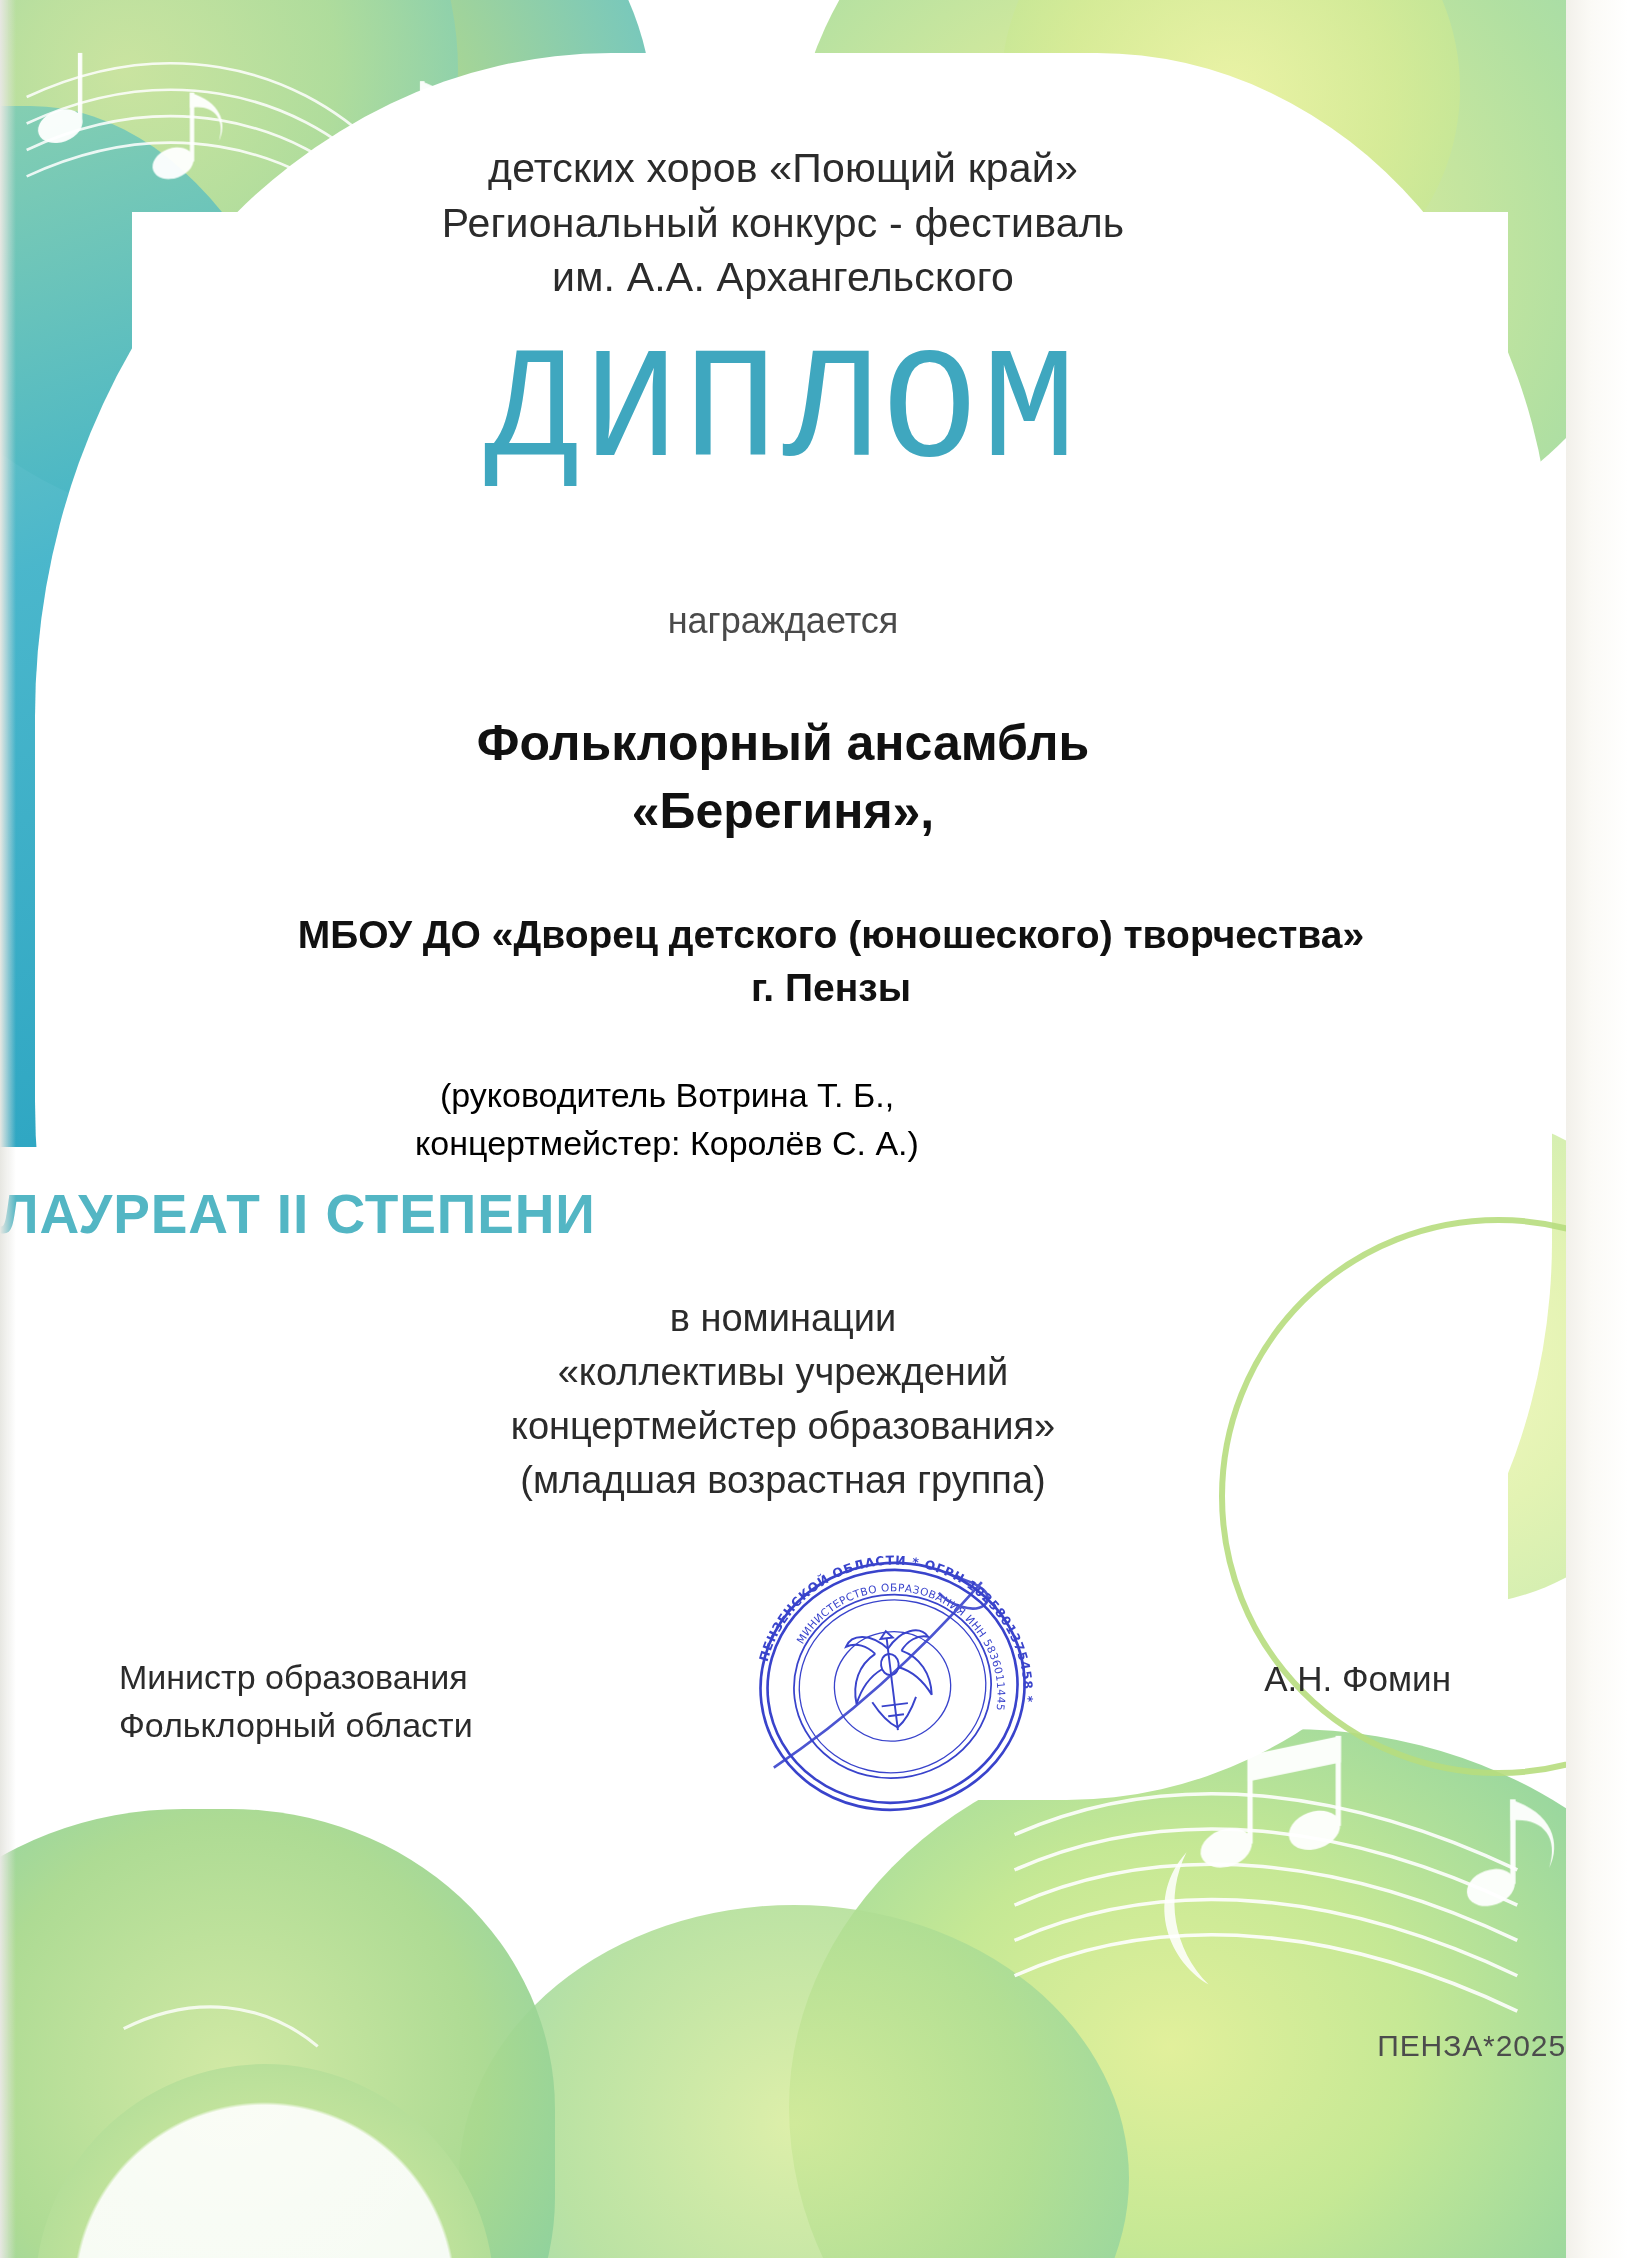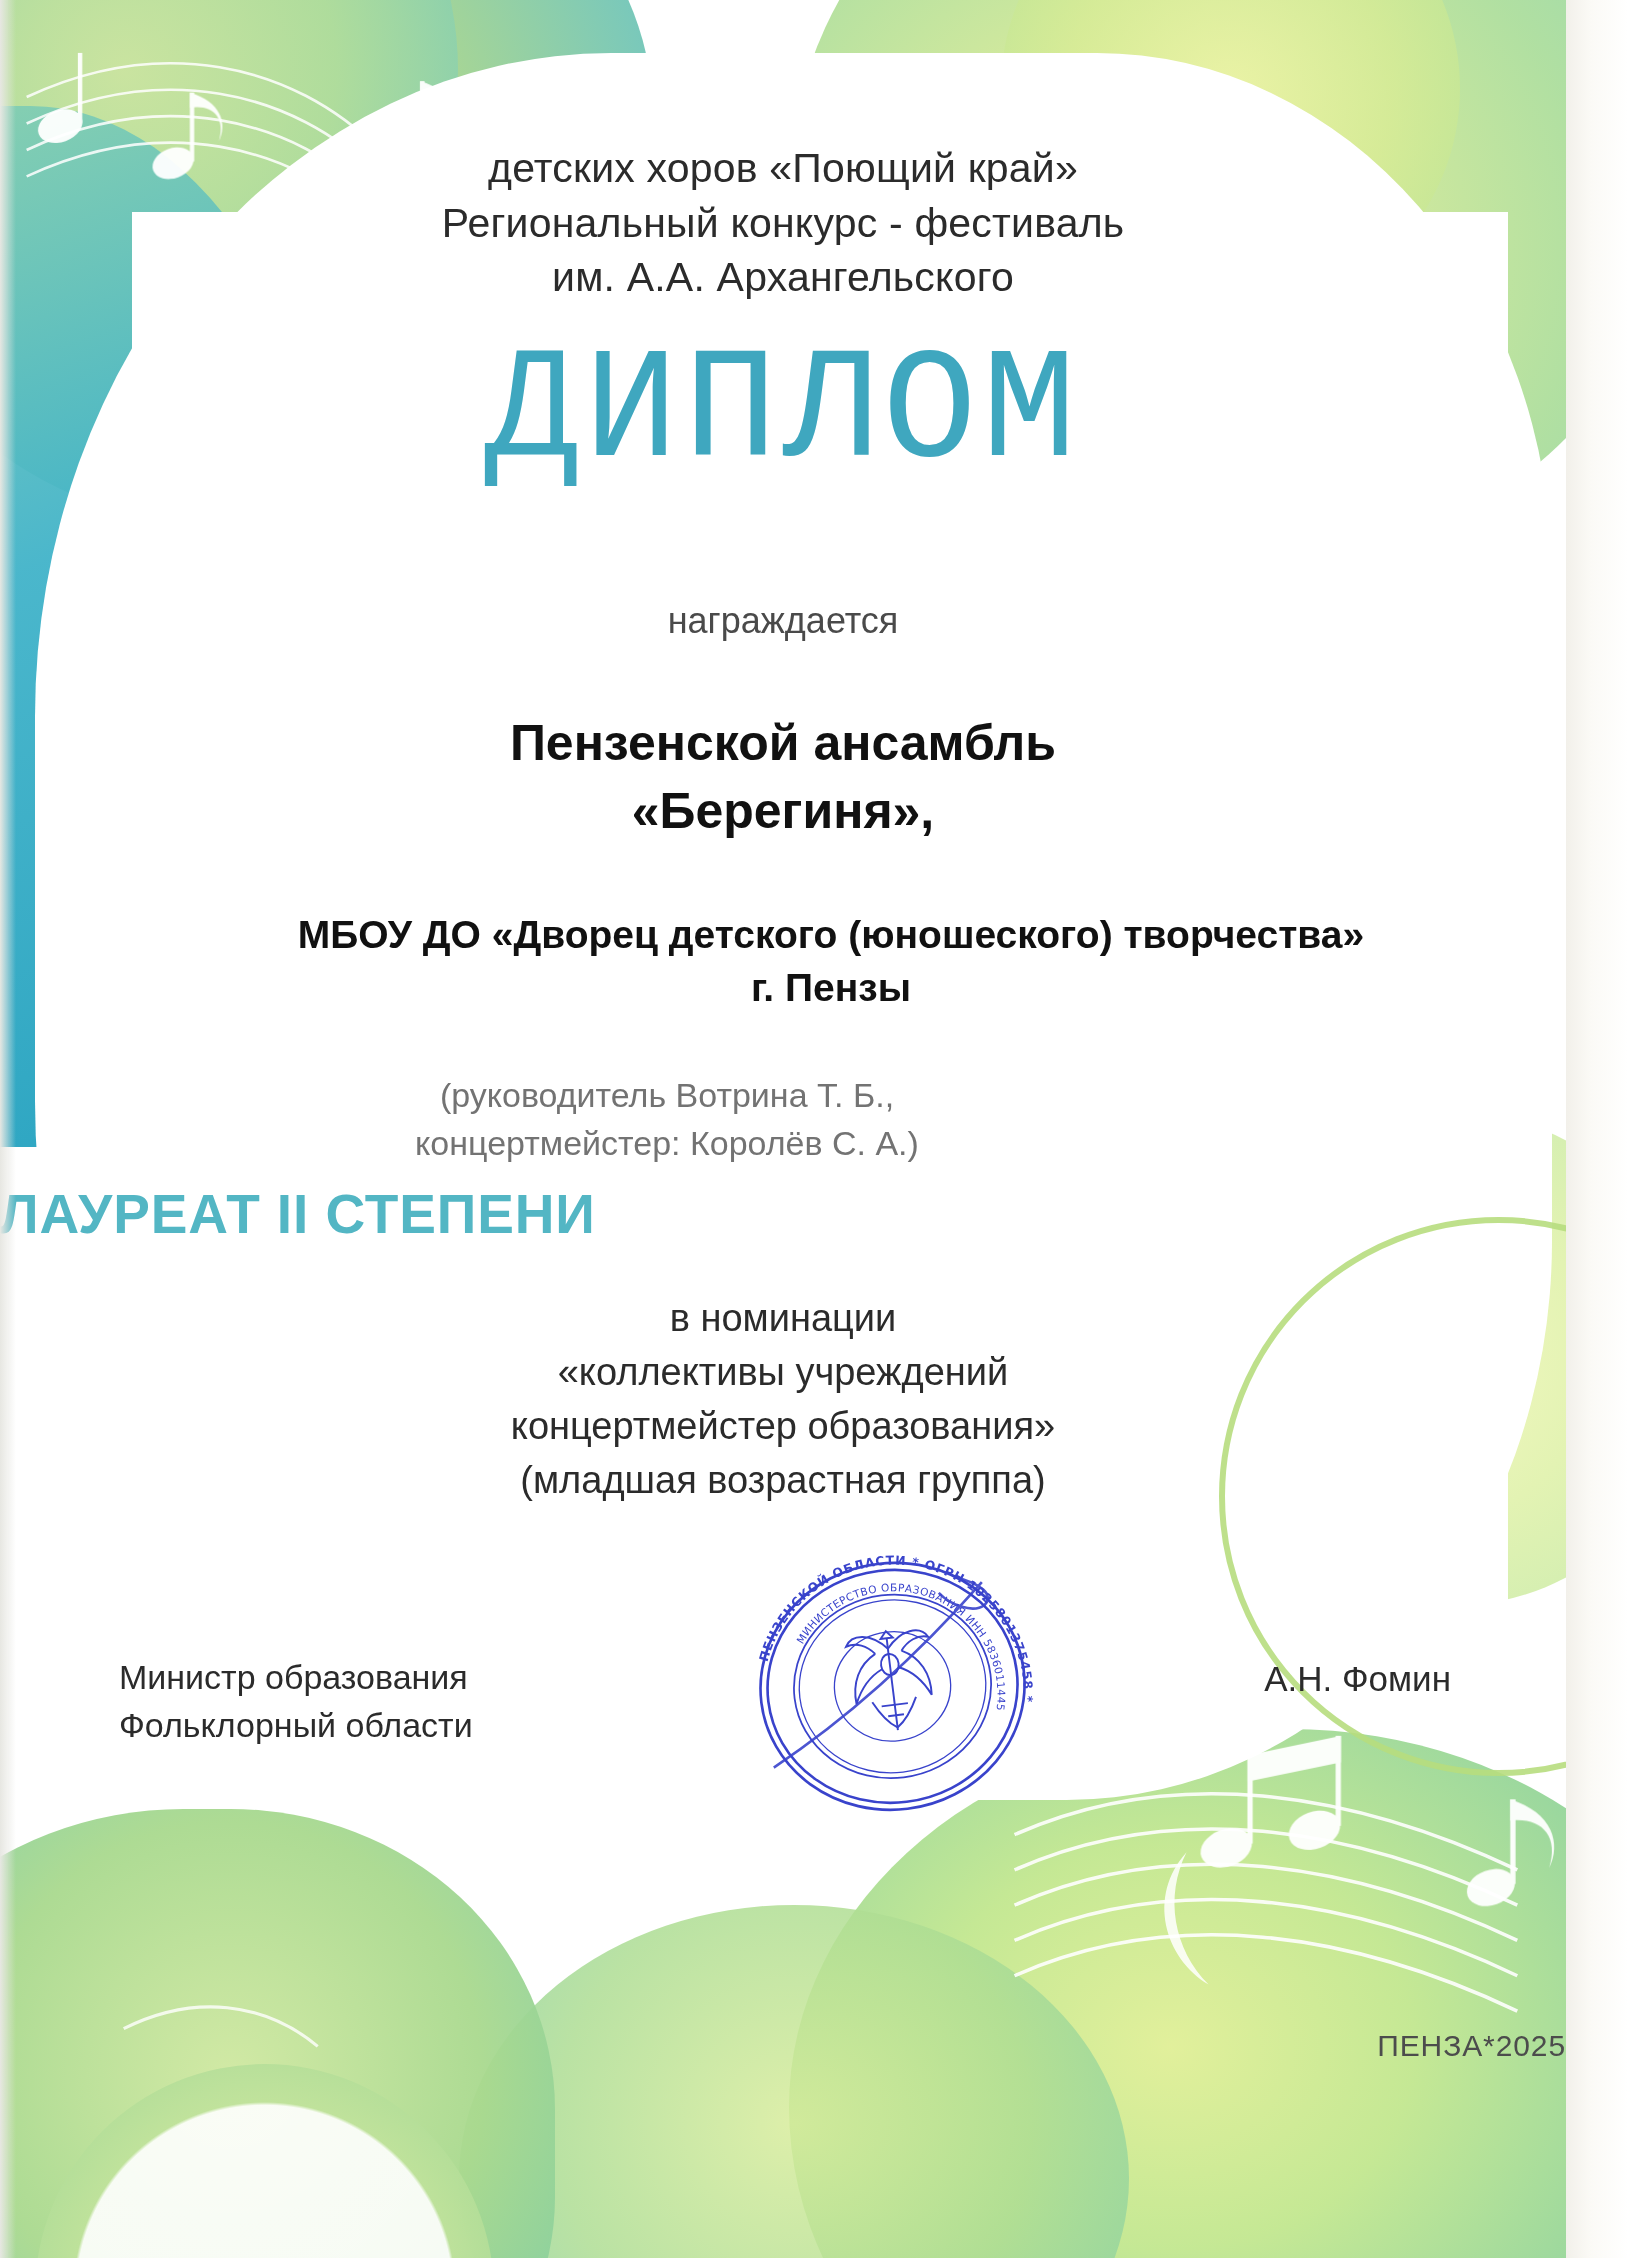--- a/index.html
+++ b/index.html
@@ -260,21 +260,21 @@
   }
 
   .leaders {
     position: absolute;
     top: 1072px;
     left: 0;
     width: 1334px;
     text-align: center;
     font-size: 34px;
     line-height: 1.4;
-    color: #737373;
+    color: #000000;
   }
 
   .award-degree {
     position: absolute;
     top: 1182px;
     left: 0;
     width: 1566px;
     text-align: left;
     font-size: 55px;
     font-weight: bold;
@@ -406,21 +406,21 @@
         <div>детских хоров «Поющий край»</div>
         <div>Региональный конкурс - фестиваль</div>
         <div>им. А.А. Архангельского</div>
       </div>
 
       <div class="title-diplom">ДИПЛОМ</div>
 
       <div class="awarded-label">награждается</div>
 
       <div class="recipient">
-        <div>Пензенской ансамбль</div>
+        <div>Фольклорный ансамбль</div>
         <div>«Берегиня»,</div>
       </div>
 
       <div class="organization">
         <div>МБОУ ДО «Дворец детского (юношеского) творчества»</div>
         <div>г. Пензы</div>
       </div>
 
       <div class="leaders">
         <div>(руководитель Вотрина Т. Б.,</div>

